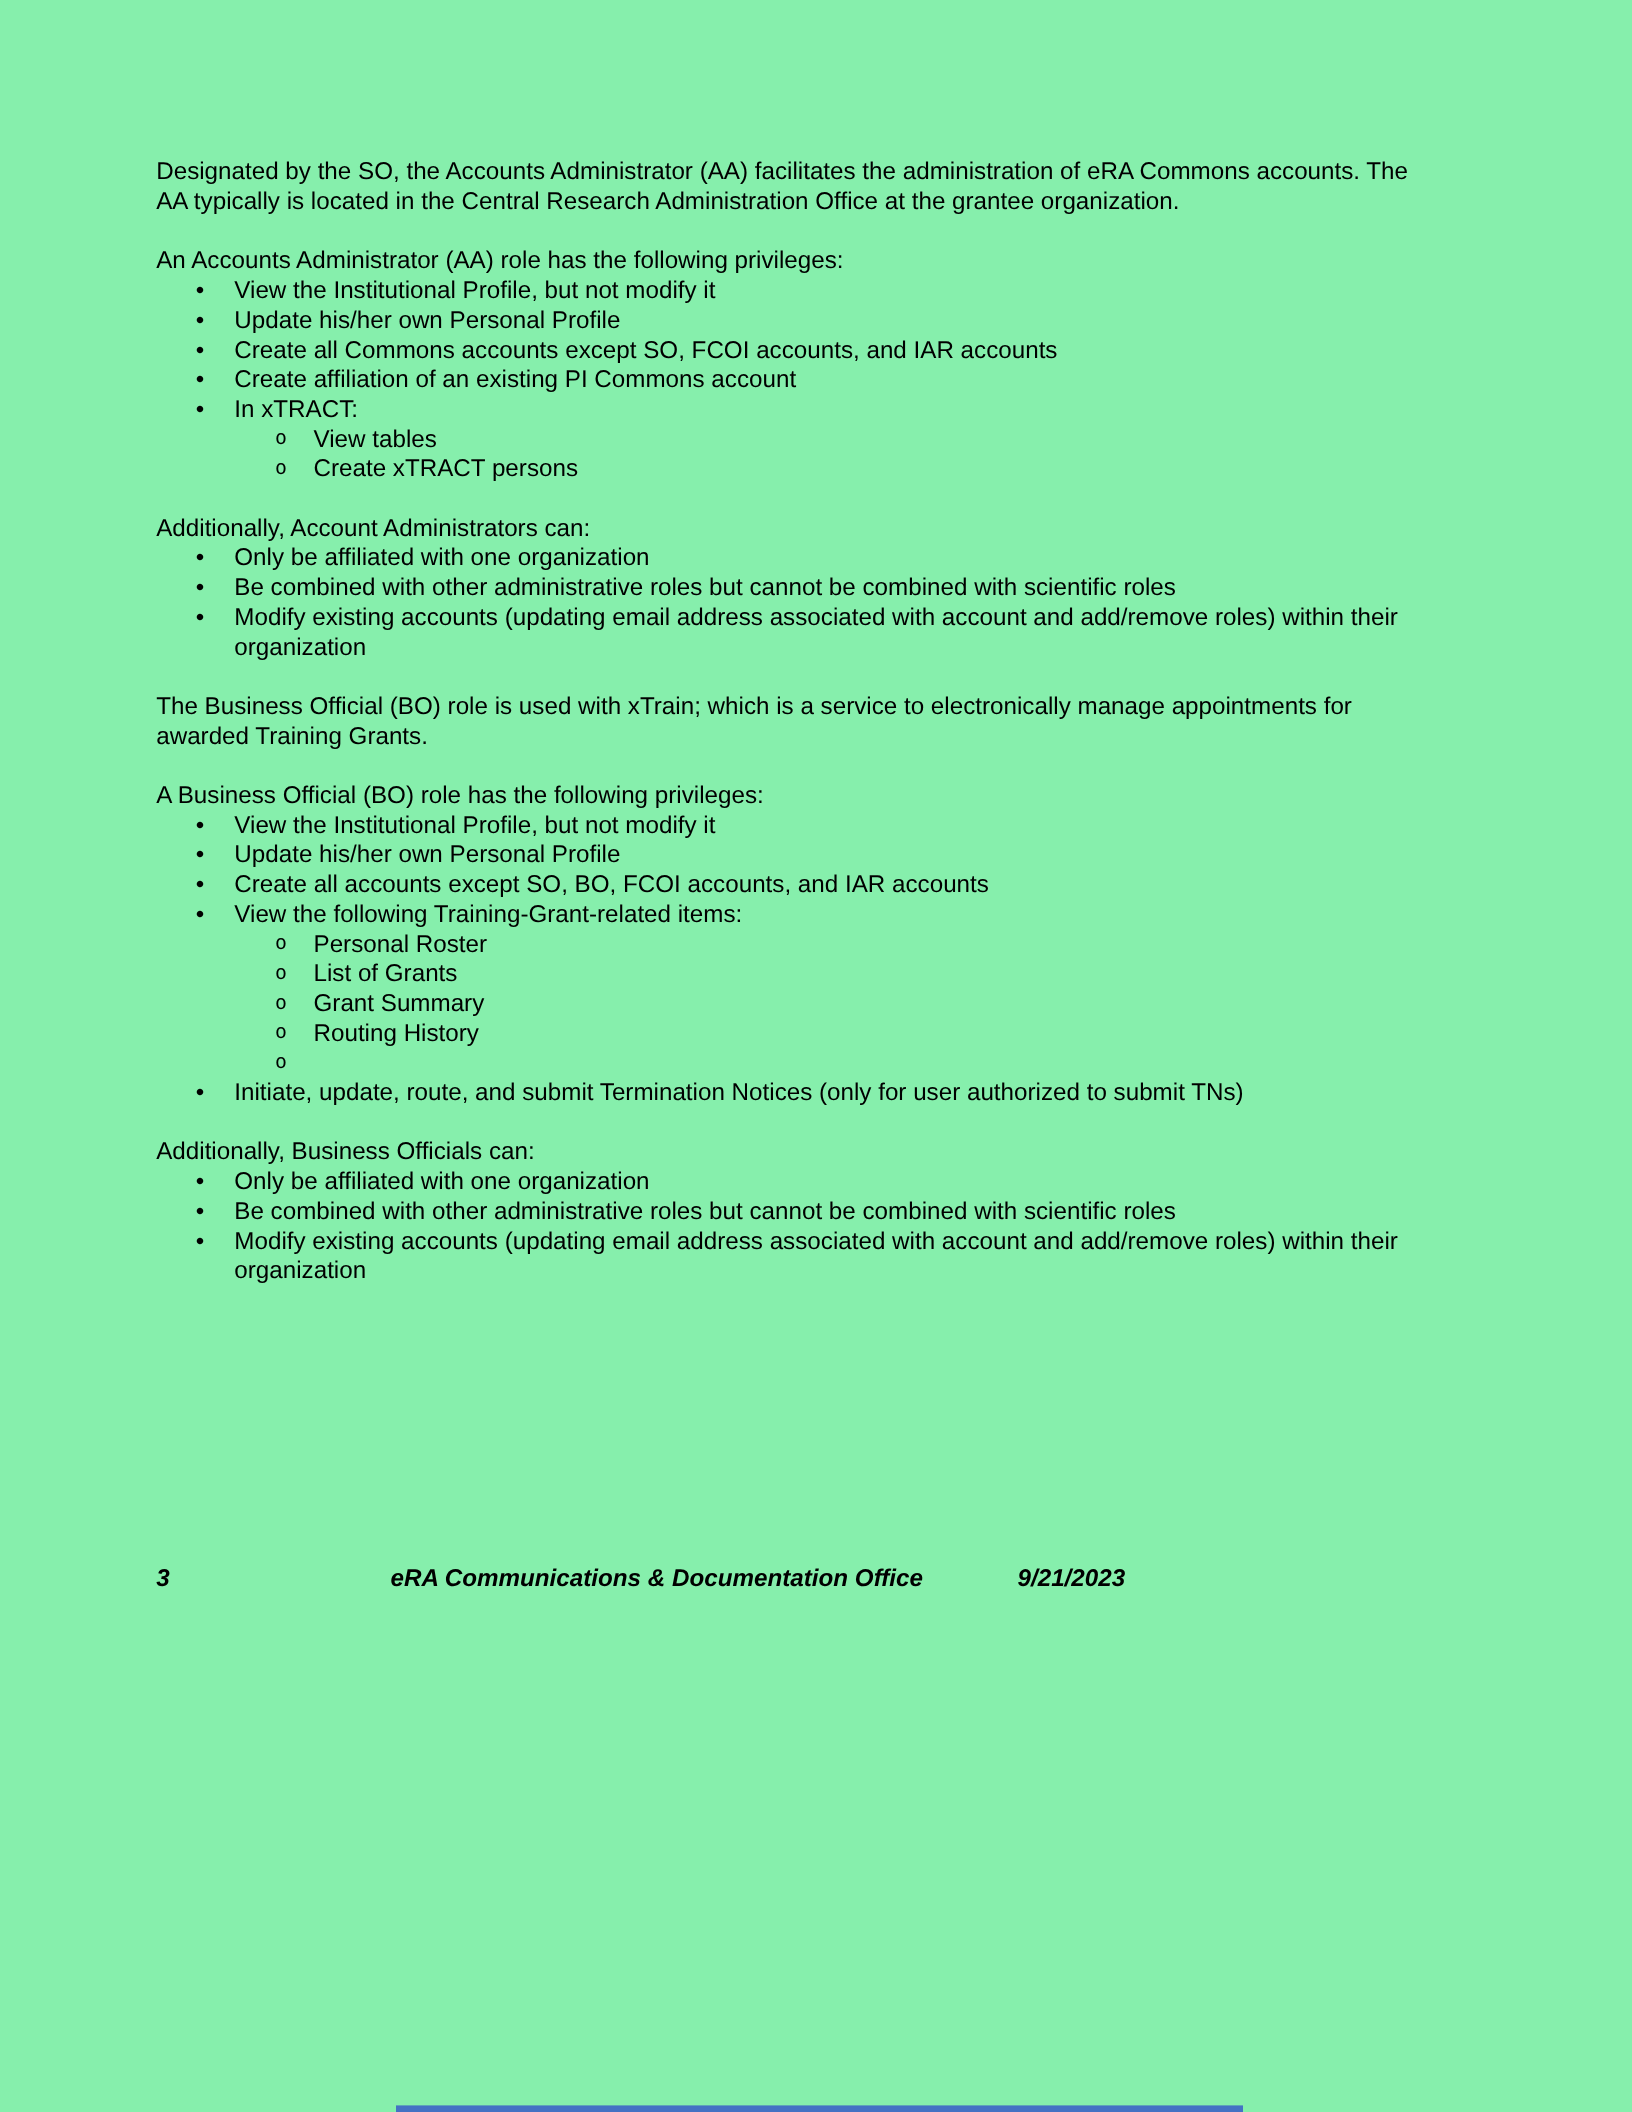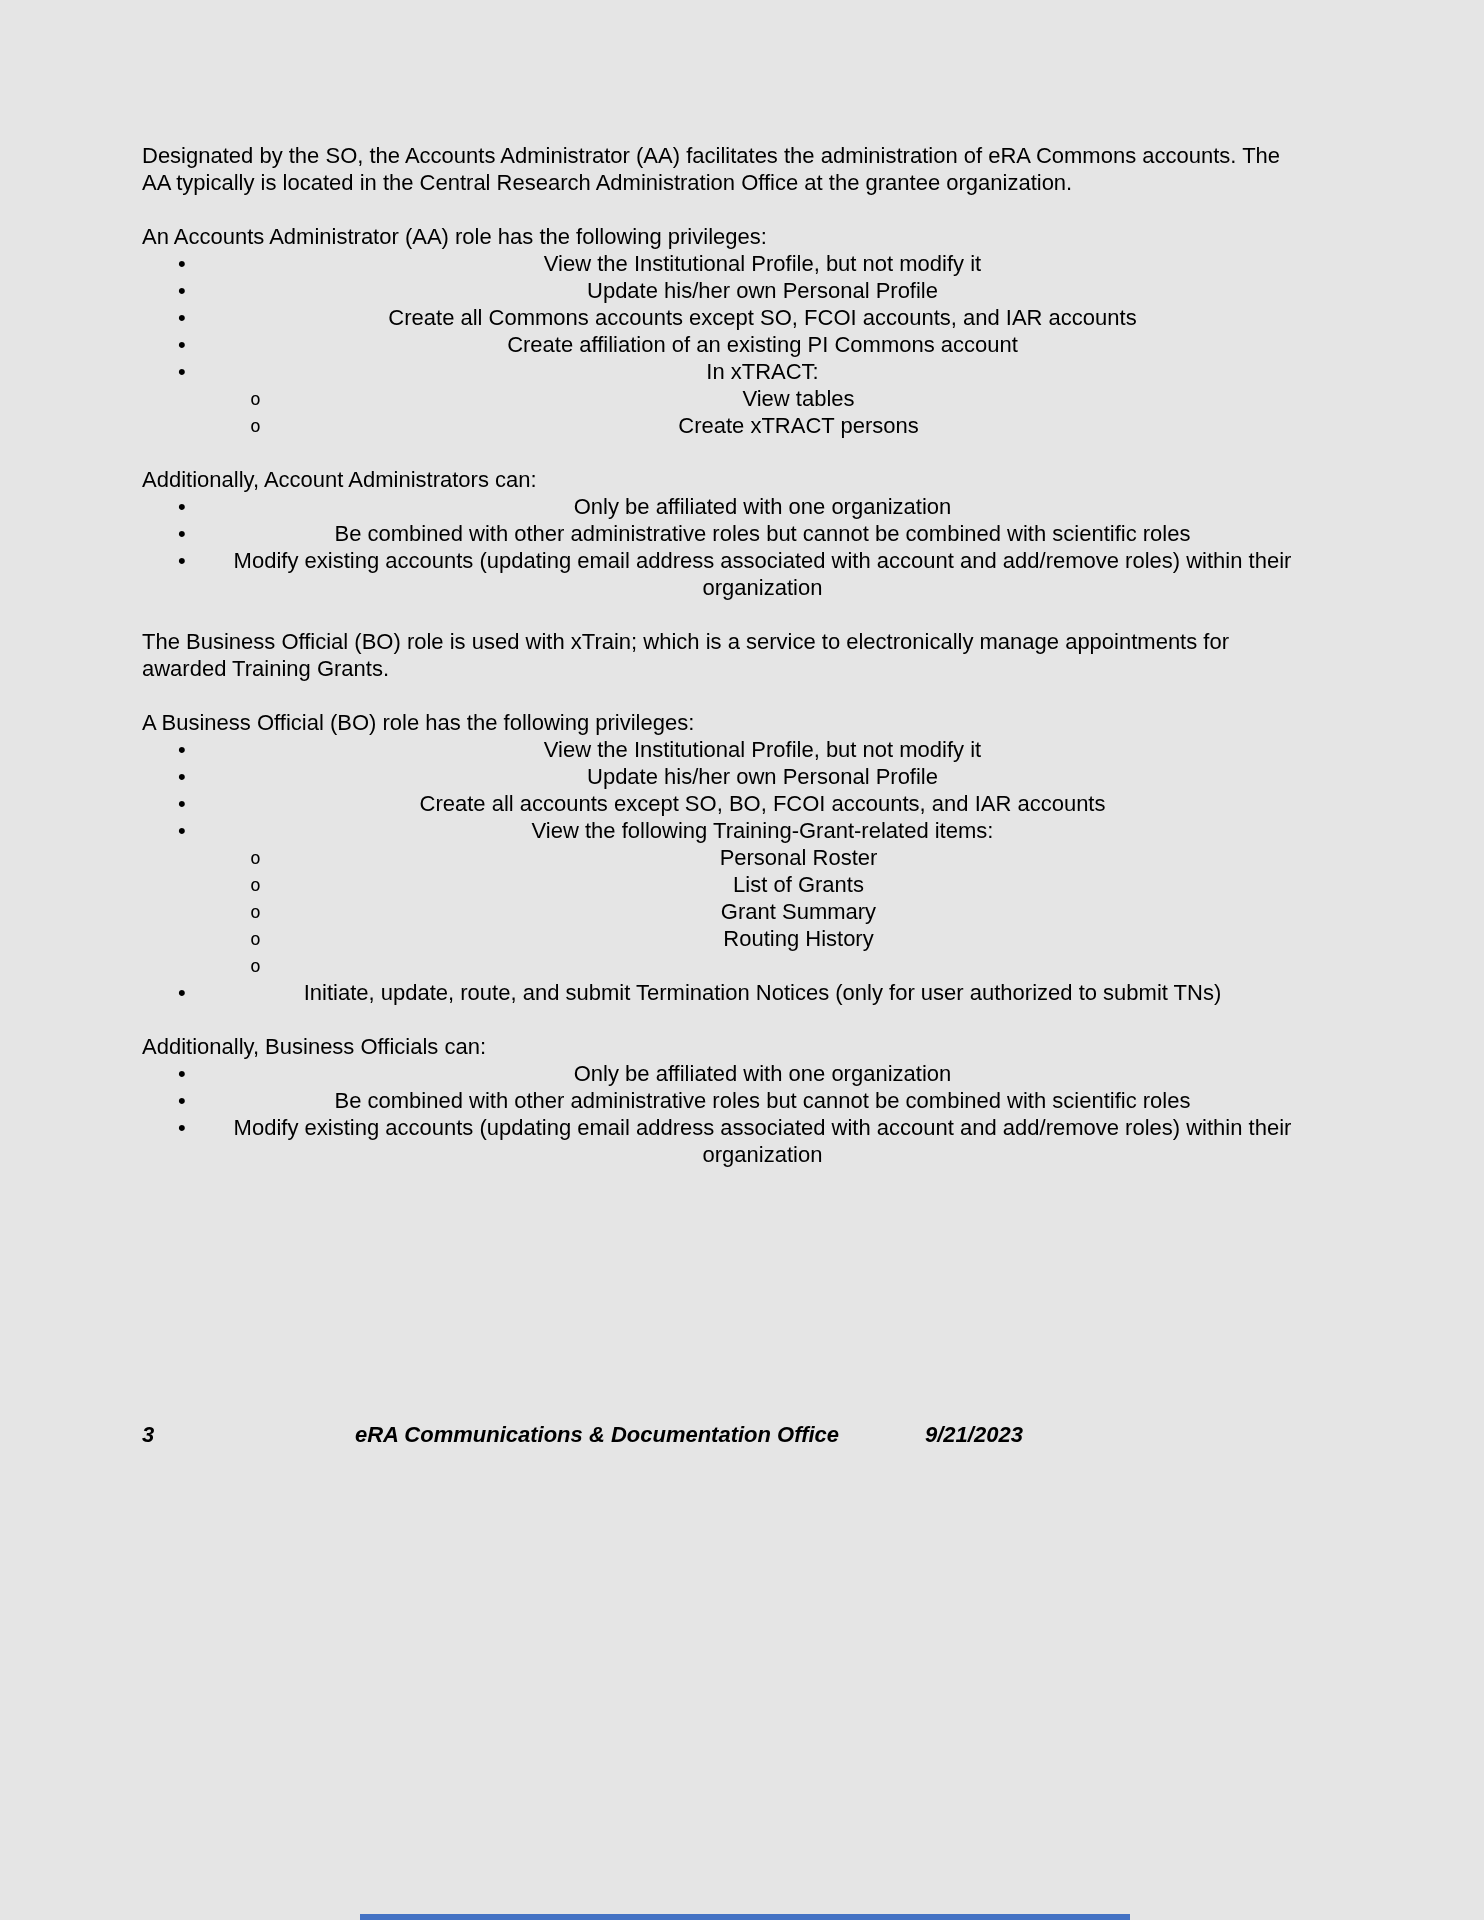--- a/index.html
+++ b/index.html
@@ -1,38 +1,38 @@
 <!DOCTYPE html>
 <html style="--heading: #2E74B5; --footer_bar: #4472C4; --text: #000000;"><head>
 <meta charset="utf-8">
 <style>
   html, body { margin: 0; padding: 0; background: #ffffff; }
   .page {
     position: relative;
     width: 1484px;
     height: 1920px;
-    background: #e5e5e5;
+    background: #86efac;
     overflow: hidden;
     color: var(--text, #000000);
     font-family: "Liberation Sans", "DejaVu Sans", sans-serif;
     font-size: 22px;
     line-height: 27px;
   }
   .content {
     position: absolute;
     left: 142px;
     top: 142px;
     width: 1170px;
   }
   .para { margin: 0 0 27px 0; }
   .lead { margin: 0; }
   .list { margin: 0 0 27px 0; }
   .item { display: flex; align-items: flex-start; }
   .item .marker { flex: 0 0 35px; }
-  .item .text { flex: 1 1 auto; text-align: center; }
+  .item .text { flex: 1 1 auto; }
   .l1 { padding-left: 36px; }
   .l2 { padding-left: 108px; }
   .l2 .marker { font-family: "DejaVu Sans Mono", monospace; font-size: 18px; }
   .heading {
     color: var(--heading, #2E74B5);
     font-size: 28px;
     line-height: 36px;
     font-weight: 400;
     margin: 34px 0 7px 0;
   }

